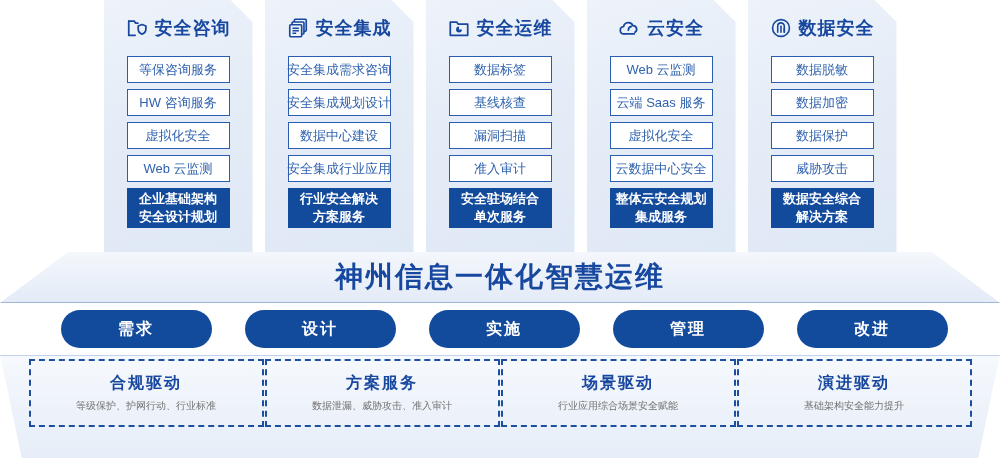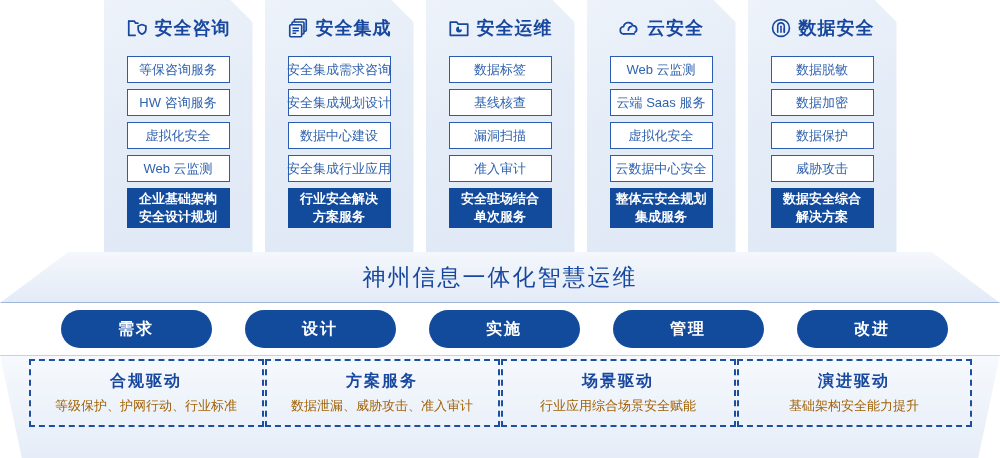--- a/index.html
+++ b/index.html
@@ -94,22 +94,22 @@
     width: 1000px;
     height: 50px;
     background: linear-gradient(180deg, #f4f7fc 0%, #e3ebf7 100%);
     clip-path: polygon(68px 0, 932px 0, 1000px 100%, 0 100%);
     border-bottom: 1px solid #9fb6d8;
     display: flex;
     align-items: center;
     justify-content: center;
   }
   #banner-text {
-    font-size: 23px;
-    font-weight: normal;
+    font-size: 28px;
+    font-weight: bold;
     color: #17479e;
     letter-spacing: 2px;
   }
 
   
   #pills {
     position: absolute;
     left: 4px;
     top: 310px;
     width: 1000px;
@@ -165,22 +165,22 @@
     justify-content: center;
     gap: 5px;
   }
   .driver-title {
     font-size: 16px;
     font-weight: bold;
     color: #17479e;
     letter-spacing: 2px;
   }
   .driver-desc {
-    font-size: 13px;
-    color: #a16207;
+    font-size: 10px;
+    color: #737373;
     white-space: nowrap;
   }
 </style>
 </head>
 <body>
 
 <div id="stage">
 
   <div id="columns">
 

